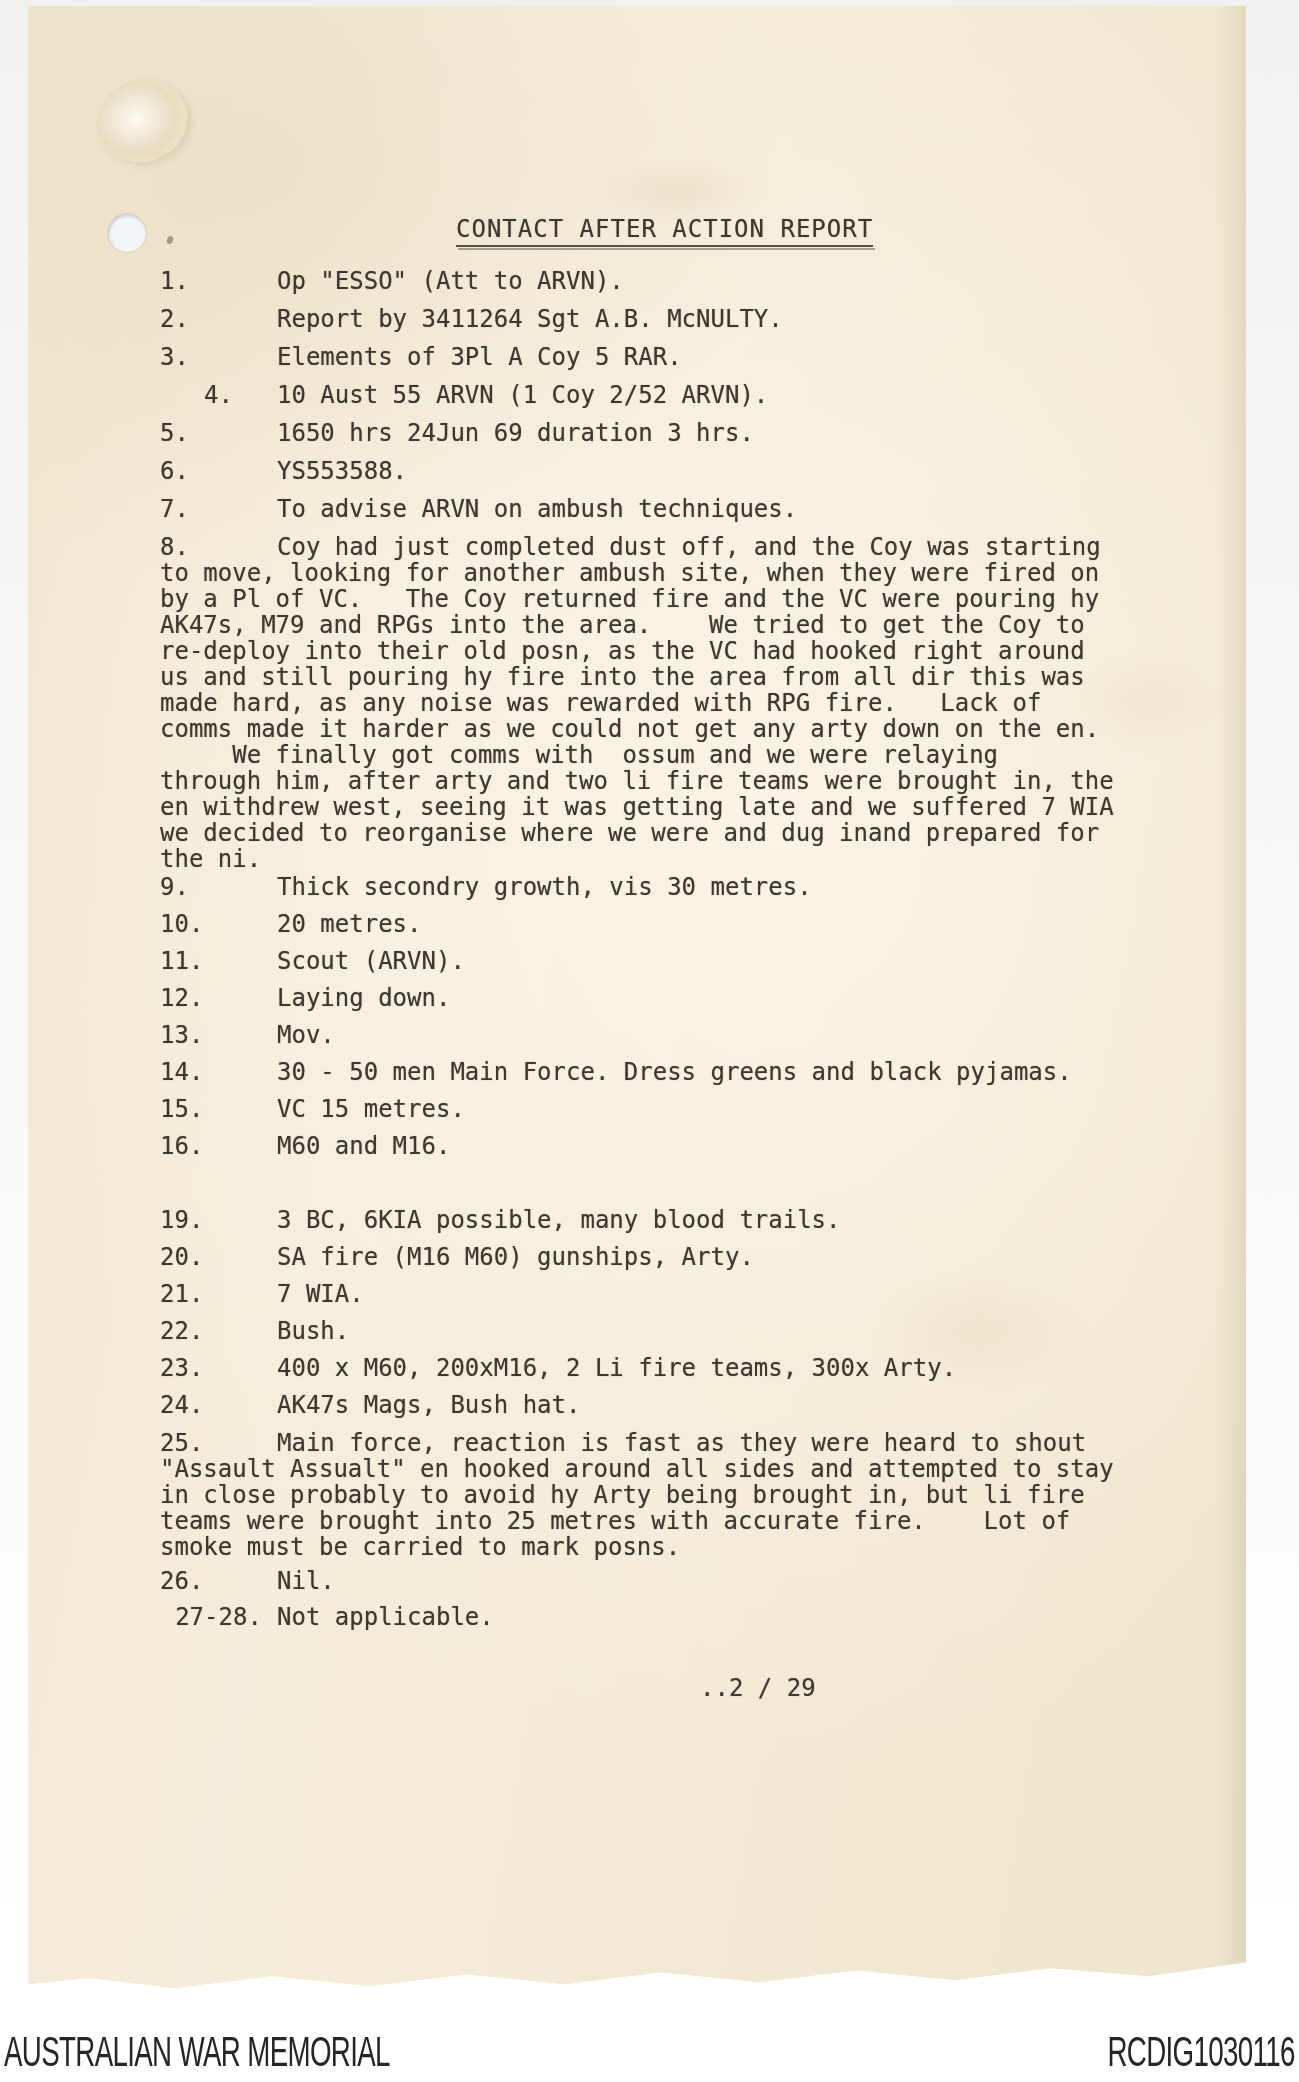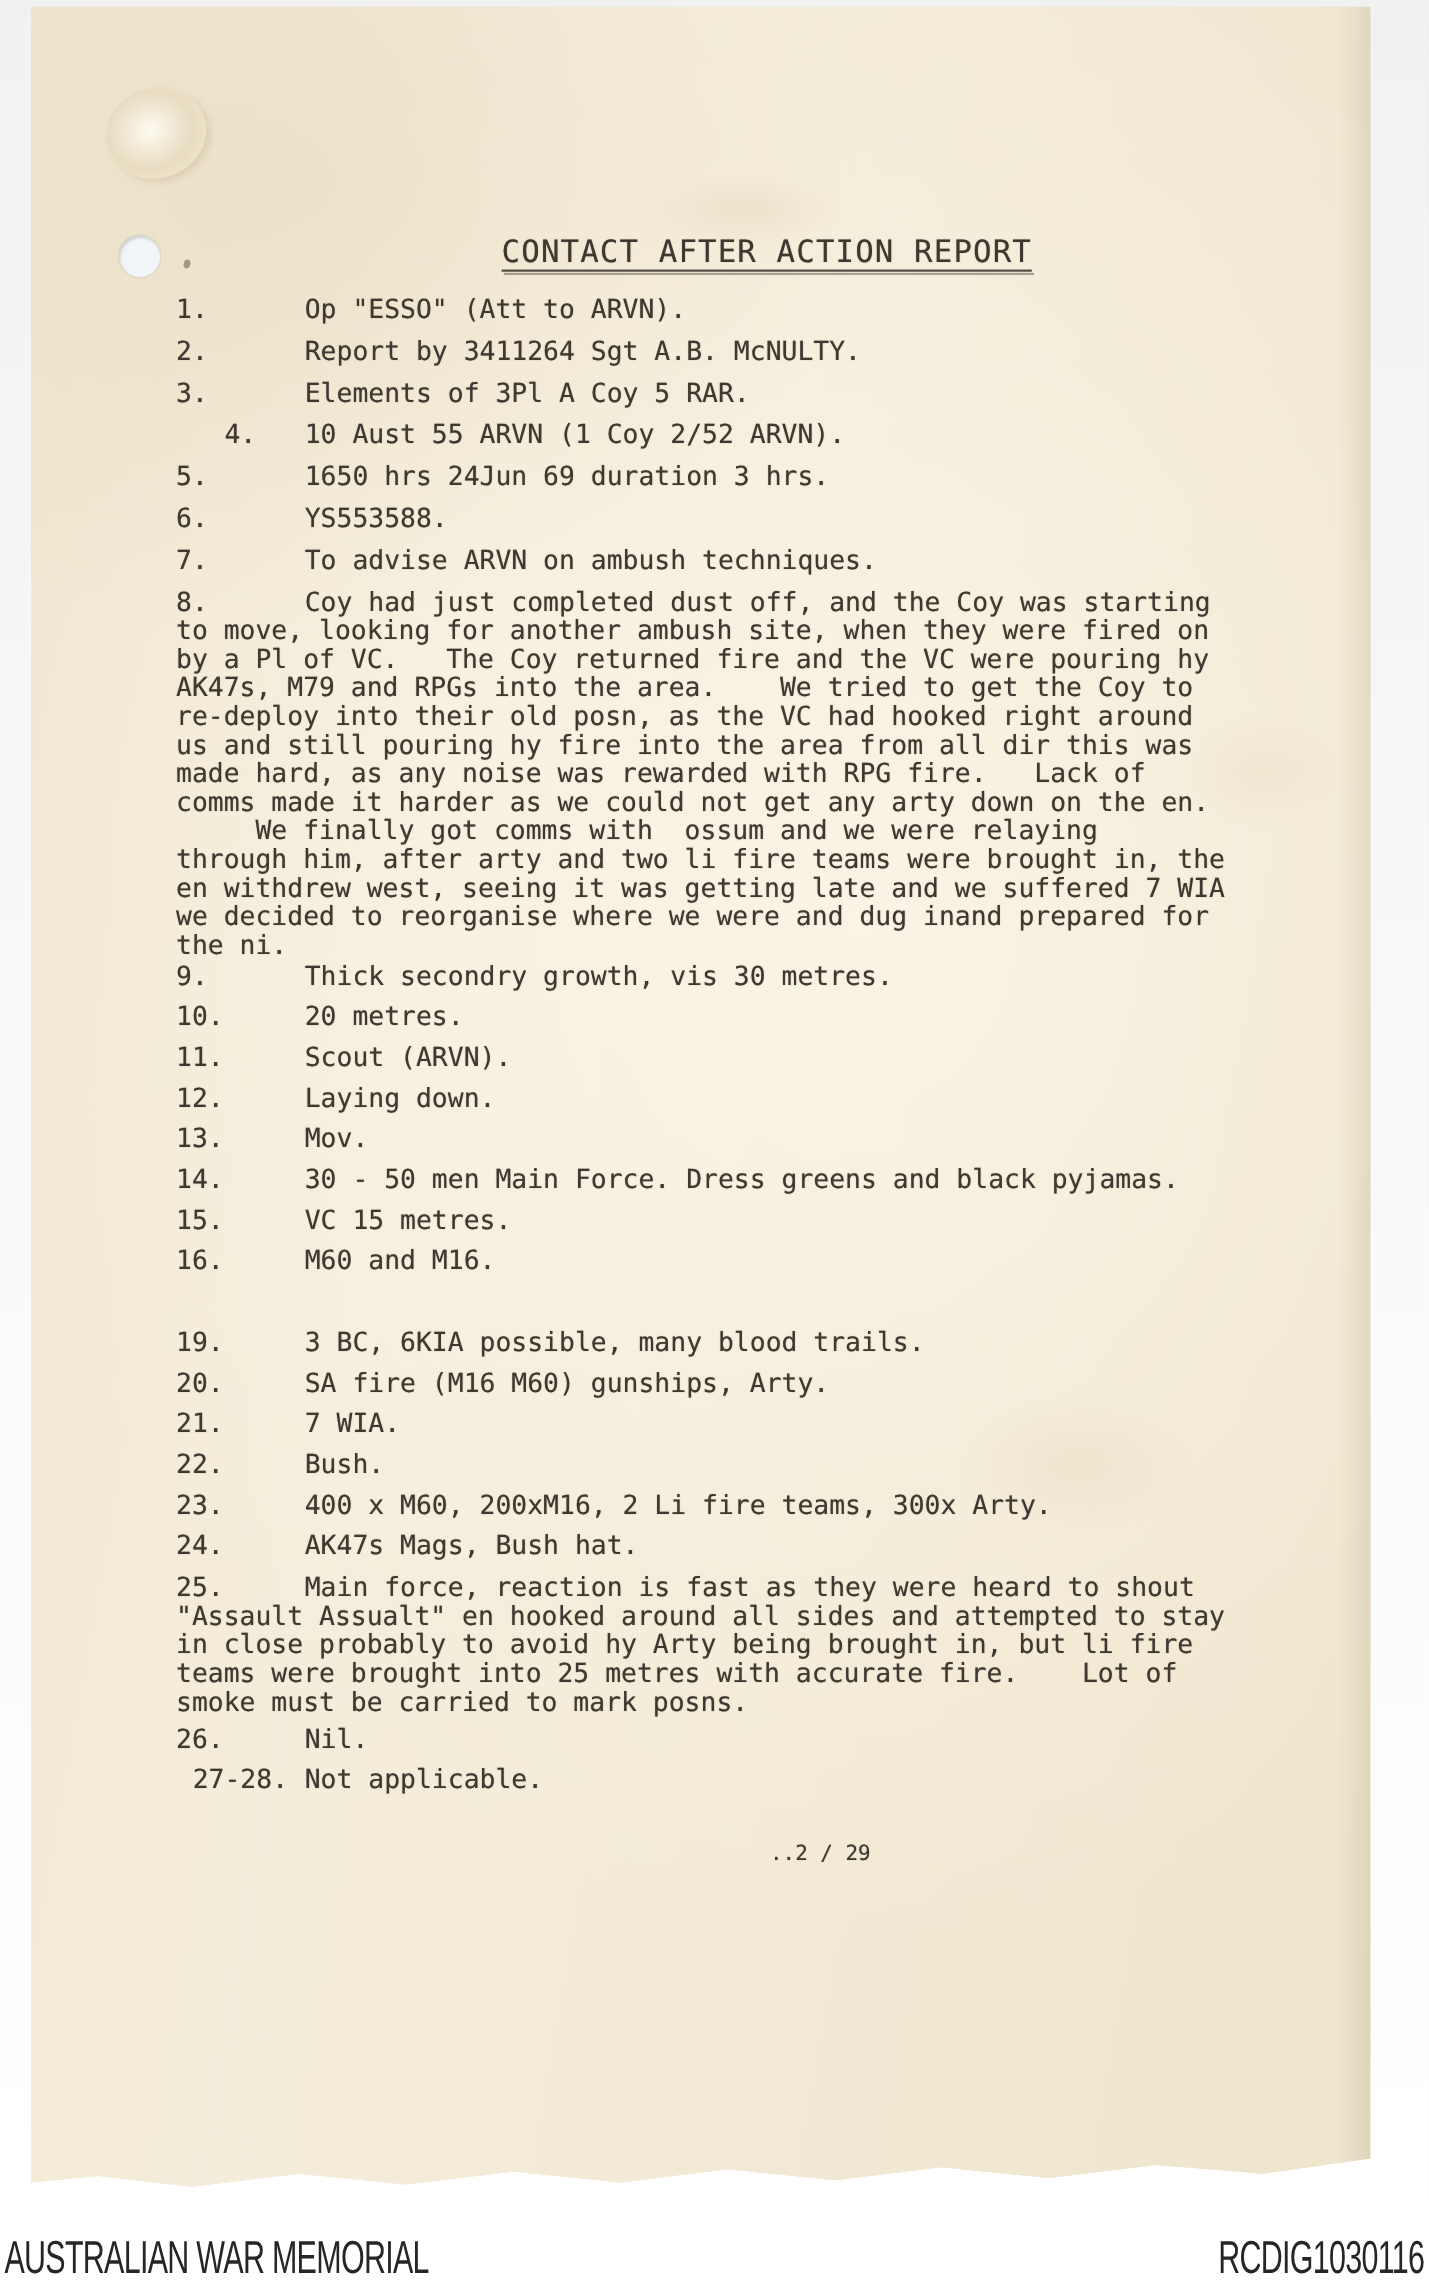--- a/index.html
+++ b/index.html
@@ -38,32 +38,32 @@
     box-shadow:inset 1px 2px 3px rgba(60,60,70,.22), 0 0 0 1px rgba(120,110,90,.12);
   }
   .speck{
     position:absolute;left:167px;top:236px;width:6px;height:8px;border-radius:50%;
     background:rgba(100,94,82,.55);transform:rotate(20deg);
   }
   
   #text-layer{position:absolute;inset:0;}
   .ink{color:#3e3830;text-shadow:0 0 1px rgba(62,56,48,.5);}
   .doc-title{
-    position:absolute;left:456px;top:216px;font-size:28px;line-height:26px;
+    position:absolute;left:456px;top:216px;font-size:24px;line-height:26px;
     letter-spacing:1px;white-space:pre;border-bottom:2px solid rgba(58,52,44,.85);
     padding-bottom:3px;
   }
   .doc-title::after{
     content:"";position:absolute;left:2px;right:-2px;bottom:-5px;height:2px;
     background:rgba(58,52,44,.42);
   }
   .block{position:absolute;left:160px;font-size:24px;line-height:26px;white-space:pre;}
   .block .num{display:inline-block;width:117px;}
   .pline{height:26px;}
-  .page-number{position:absolute;left:700px;top:1674px;font-size:19px;white-space:pre;}
+  .page-number{position:absolute;left:700px;top:1674px;font-size:24px;white-space:pre;}
   
   .footer-band{position:absolute;left:0;top:1998px;width:1299px;height:84px;background:#ffffff;}
   .footer-label{
     position:absolute;top:2030px;font-family:"Liberation Sans",sans-serif;
     font-size:42px;line-height:44px;color:#262625;letter-spacing:-1px;white-space:nowrap;
   }
   .footer-left{left:4px;transform:scaleX(.66);transform-origin:left center;}
   .footer-right{right:4px;transform:scaleX(.66);transform-origin:right center;}
 </style>
 </head>

